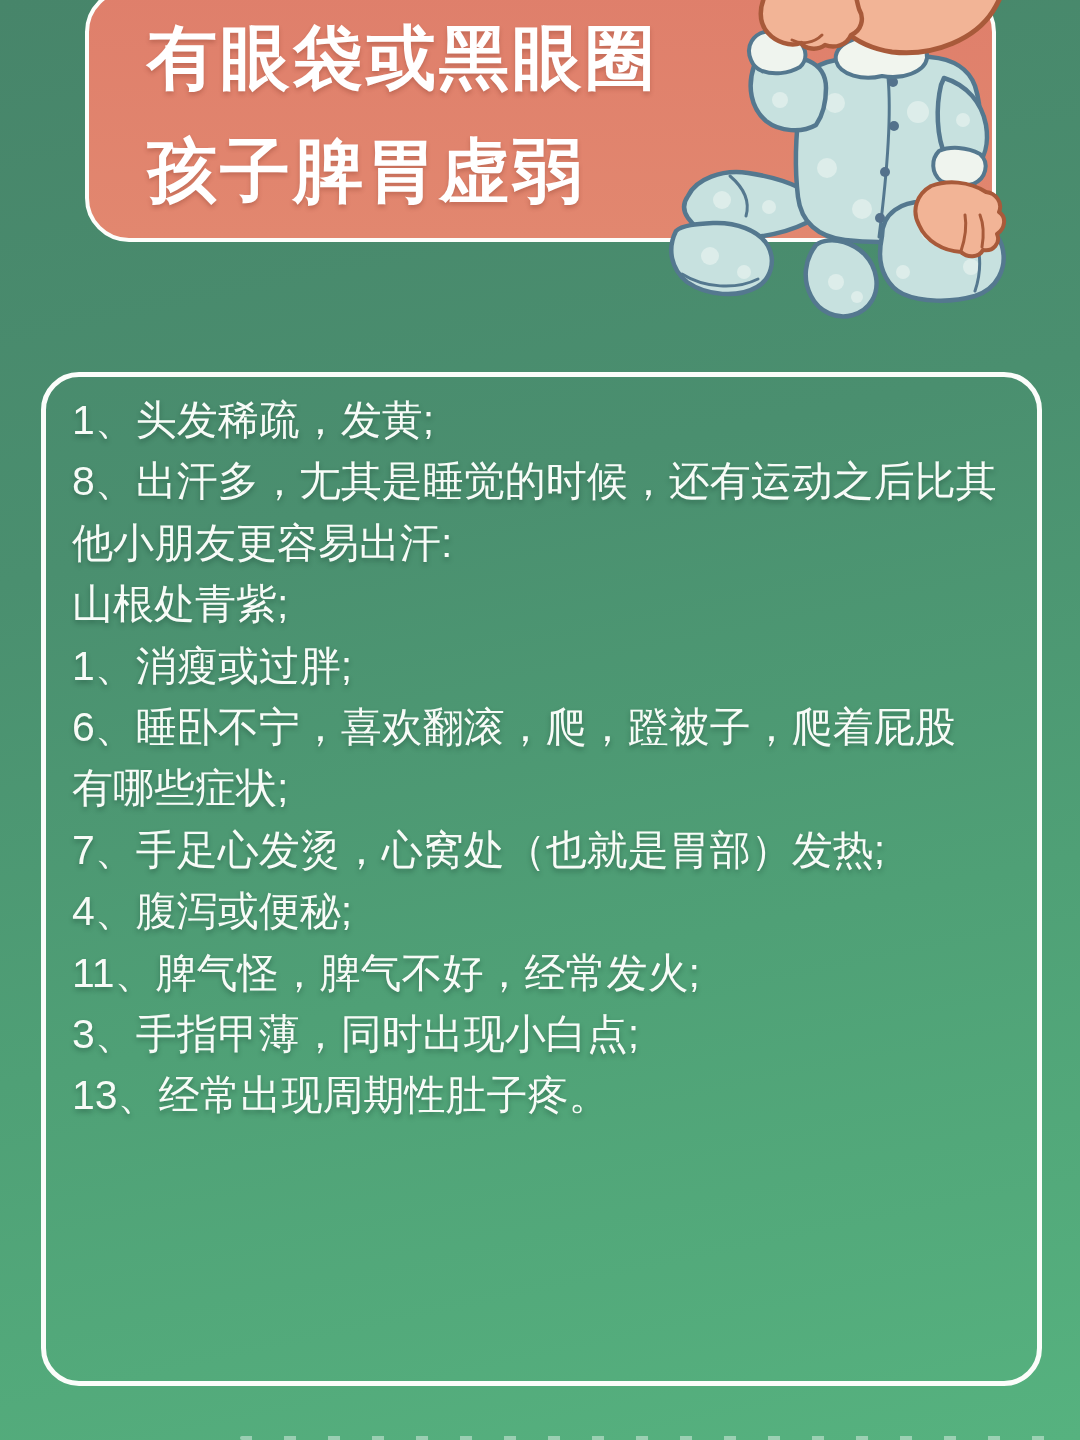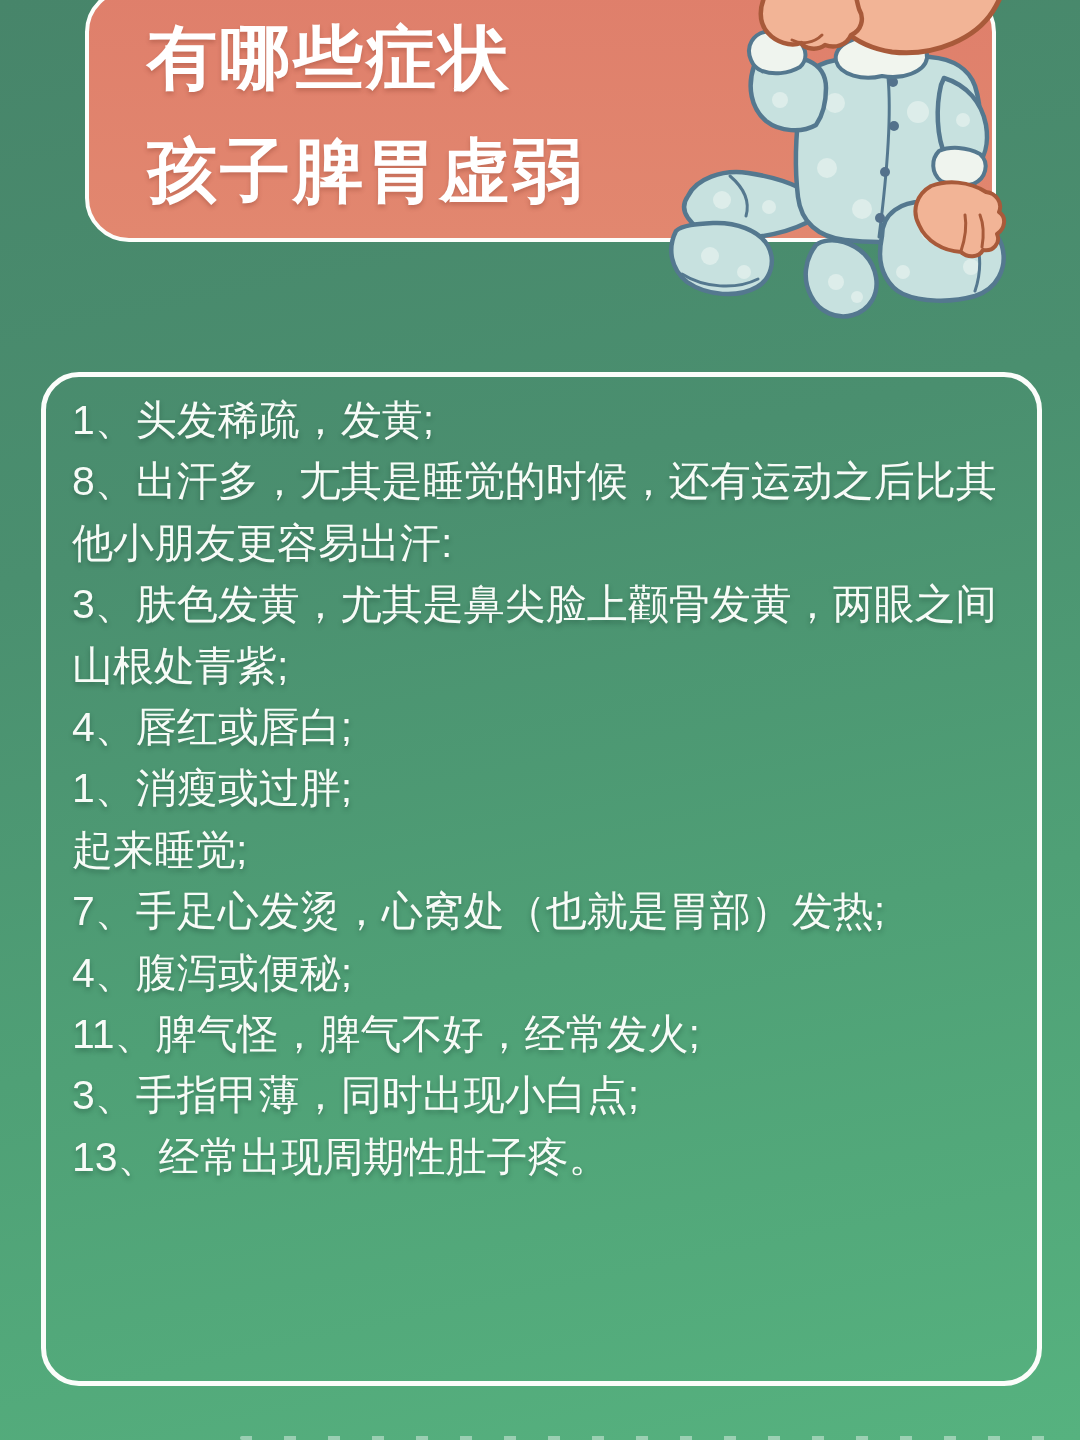--- a/index.html
+++ b/index.html
@@ -44,21 +44,21 @@
   }
 </style>
 </head>
 <body>
 
 <div class="poster">
 
   <div class="banner"></div>
 
   <div class="title">
-    <div>有哪些症状</div>
+    <div>有眼袋或黑眼圈</div>
     <div>孩子脾胃虚弱</div>
   </div>
 
   <svg class="baby" viewBox="0 0 400 335">
     <defs>
       <path id="p-lleg" d="M 58,196 C 66,179 92,169 118,173 C 138,176 158,182 170,188 C 185,196 187,213 176,223 C 160,231 138,236 118,238 C 94,241 68,233 58,218 C 53,211 53,203 58,196 Z"></path>
       <path id="p-lboot" d="M 46,231 C 37,249 41,269 57,282 C 77,296 108,298 127,287 C 141,279 146,261 138,246 C 129,230 105,222 83,223 C 67,224 52,225 46,231 Z"></path>
       <path id="p-torso" d="M 170,102 C 167,79 182,64 206,60 C 238,56 270,55 300,57 C 323,59 339,69 345,86 C 352,108 352,138 348,164 C 344,197 333,225 301,236 C 273,243 242,243 215,240 C 188,237 171,222 168,197 C 164,164 166,132 170,102 Z"></path>
       <path id="p-rsleeve" d="M 314,78 C 337,85 352,103 356,125 C 359,143 355,159 344,169 C 334,166 324,162 316,157 C 306,137 306,106 311,85 Z"></path>
       <path id="p-rleg" d="M 252,236 C 252,214 271,200 298,202 C 333,205 364,222 372,246 C 378,268 367,289 345,296 C 321,303 291,302 273,294 C 258,287 250,270 250,254 C 250,248 251,241 252,236 Z"></path>
@@ -169,25 +169,24 @@
     <g>
       <path d="M 137,-8 C 129,6 128,22 138,33 C 146,42 160,47 171,43 C 175,49 187,51 195,45 C 205,49 217,45 221,35 C 231,31 235,19 229,9 C 227,2 226,-4 225,-8 Z" fill="#f2b496" stroke="#a85a3a" stroke-width="4.5" stroke-linejoin="round"></path>
       <path d="M 162,40 C 172,45 184,43 192,35" fill="none" stroke="#a85a3a" stroke-width="3" stroke-linecap="round"></path>
     </g>
   </svg>
 
   <div class="panel">
     <div class="sym-line">1、头发稀疏，发黄;</div>
     <div class="sym-line">8、出汗多，尢其是睡觉的时候，还有运动之后比其</div>
     <div class="sym-line">他小朋友更容易出汗:</div>
-    <div class="sym-line">3、肤色发黄，尤其是鼻尖脸上颧骨发黄，两眼之间</div>
     <div class="sym-line">山根处青紫;</div>
-    <div class="sym-line">4、唇红或唇白;</div>
     <div class="sym-line">1、消瘦或过胖;</div>
-    <div class="sym-line">起来睡觉;</div>
+    <div class="sym-line">6、睡卧不宁，喜欢翻滚，爬，蹬被子，爬着屁股</div>
+    <div class="sym-line">有哪些症状;</div>
     <div class="sym-line">7、手足心发烫，心窝处（也就是胃部）发热;</div>
     <div class="sym-line">4、腹泻或便秘;</div>
     <div class="sym-line">11、脾气怪，脾气不好，经常发火;</div>
     <div class="sym-line">3、手指甲薄，同时出现小白点;</div>
     <div class="sym-line">13、经常出现周期性肚子疼。</div>
   </div>
 
   <div class="cutoff"></div>
 
 </div>

